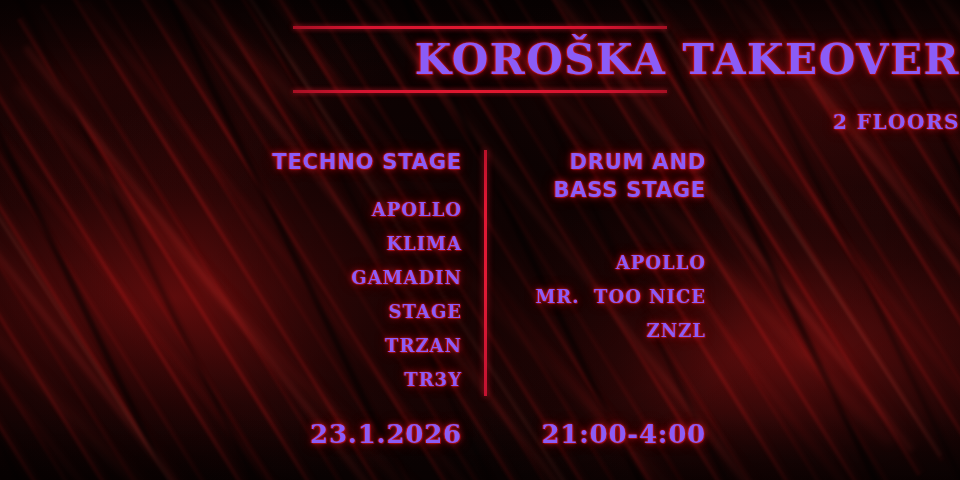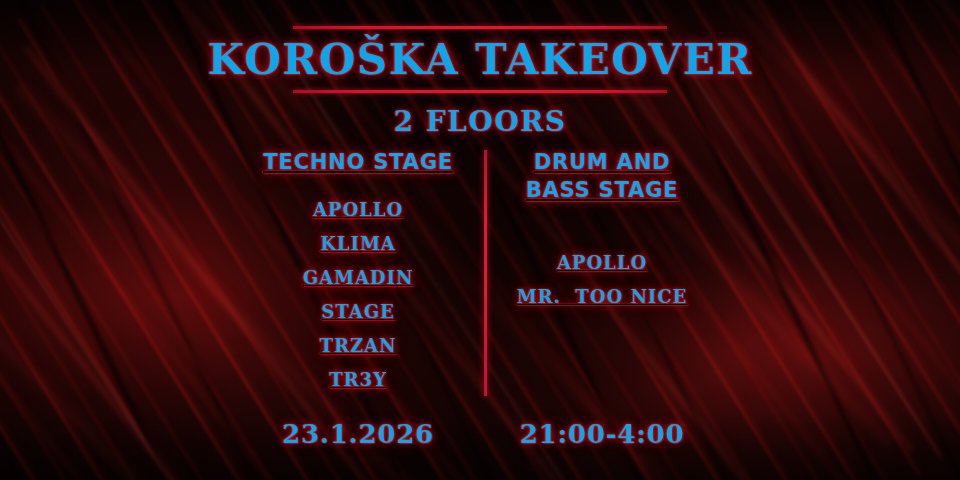--- a/index.html
+++ b/index.html
@@ -128,22 +128,22 @@
   }
 
   
   .content {
     position: absolute;
     inset: 0;
     z-index: 5;
   }
 
   .poster-text {
-    color: #0ea5e9;
-    text-align: center;
+    color: #8b5cf6;
+    text-align: right;
     font-weight: 700;
     letter-spacing: .5px;
     text-shadow:
       0 0 2px rgba(225,30,40,0.95),
       0 0 6px rgba(200,18,30,0.85),
       1px 1px 0 rgba(120,5,12,0.9),
       -1px 0 0 rgba(170,12,20,0.7),
       0 0 14px rgba(190,16,26,0.45);
   }
 
@@ -167,37 +167,36 @@
     line-height: 50px;
     letter-spacing: 1.5px;
     font-family: "DejaVu Serif", serif;
     font-weight: 700;
   }
 
   #floors-line {
     position: absolute;
     left: 0; right: 0;
     top: 107px;
-    font-size: 28px;
+    font-size: 20px;
     line-height: 30px;
     letter-spacing: 1.5px;
   }
 
   
   #stages {
     position: absolute;
     left: 0; right: 0;
     top: 148px;
     display: flex;
     justify-content: center;
     align-items: flex-start;
   }
   .stage-col {
     width: 208px;
-    text-decoration: underline;
   }
   #col-techno { padding-right: 18px; }
   #col-dnb { padding-left: 18px; }
 
   .stage-heading {
     font-size: 21px;
     line-height: 28px;
     letter-spacing: .8px;
     font-family: "DejaVu Sans", sans-serif;
     font-weight: 700;
@@ -287,20 +286,21 @@
           <li class="poster-text artist">TRZAN</li>
           <li class="poster-text artist">TR3Y</li>
         </ul>
       </div>
 
       <div class="stage-col" id="col-dnb">
         <div class="poster-text stage-heading">DRUM AND BASS STAGE</div>
         <ul class="artist-list" id="dnb-artists">
           <li class="poster-text artist">APOLLO</li>
           <li class="poster-text artist">MR.  TOO NICE</li>
+          <li class="poster-text artist">ZNZL</li>
         </ul>
       </div>
 
     </div>
 
     <div id="footer-line">
       <div class="poster-text footer-item" id="footer-date">23.1.2026</div>
       <div class="poster-text footer-item" id="footer-time">21:00-4:00</div>
     </div>
 

